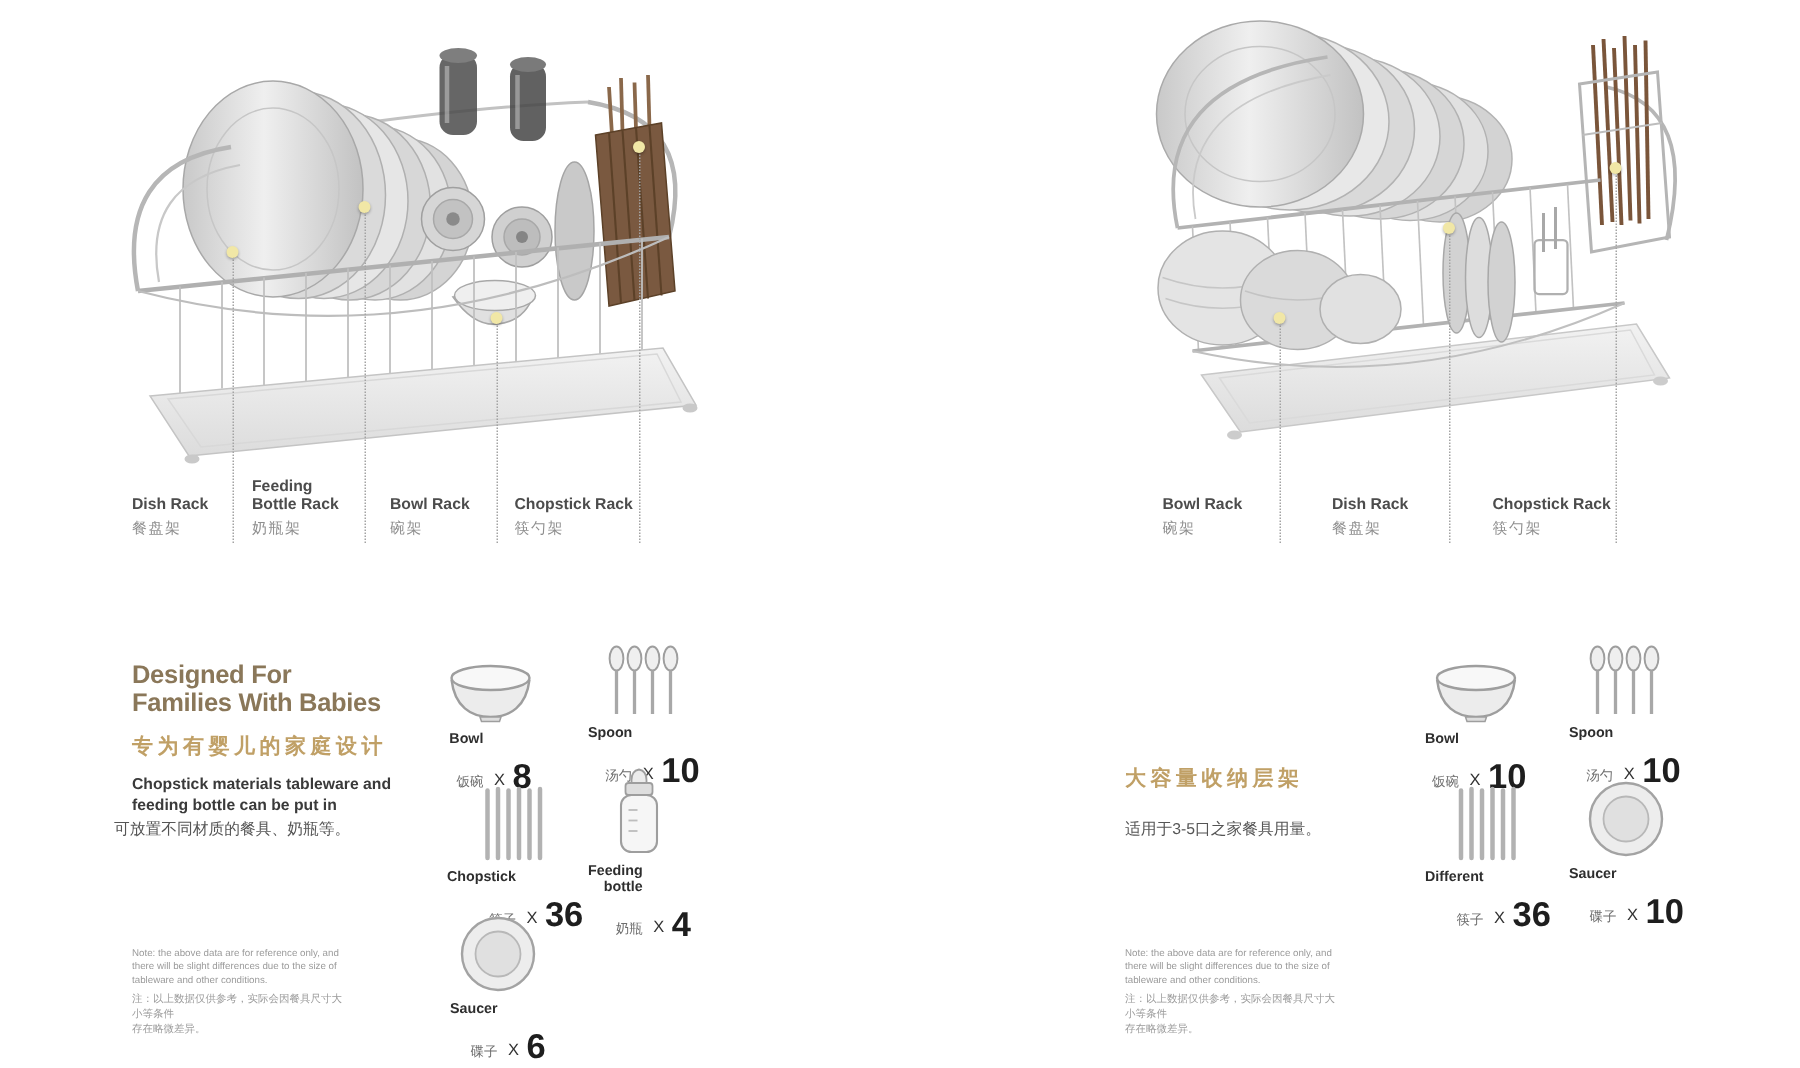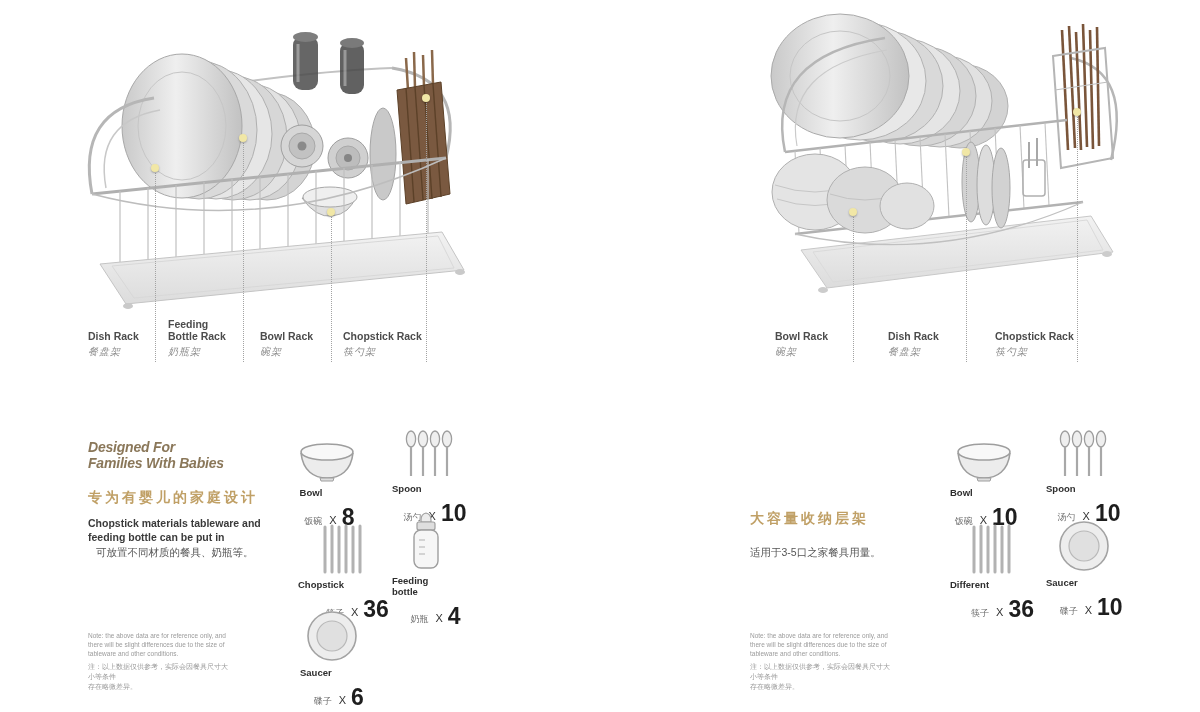--- a/index.html
+++ b/index.html
@@ -7,36 +7,36 @@
   body { font-family:"Liberation Sans","DejaVu Sans",sans-serif; color:#333; }
   .canvas { position:relative; width:1200px; height:712px; background:#fff; overflow:hidden; }
   .abs { position:absolute; }
 
   
   .leader { position:absolute; width:0; border-left:1px dotted #a3a3a3; }
   .dot { position:absolute; width:8px; height:8px; border-radius:50%;
          background:var(--marker,#f1e7a6); box-shadow:0 1px 2px rgba(0,0,0,.3); }
   .callout { position:absolute; }
   .callout .en { font-weight:bold; font-size:10.5px; color:#4c4c4c; line-height:1.15; white-space:pre-line; }
-  .callout .zh { font-size:10px; color:#8f8f8f; margin-top:3px; letter-spacing:1px;font-style:italic; }
+  .callout .zh { font-size:10px; color:#8f8f8f; margin-top:3px; letter-spacing:1px; }
 
   
-  .title { position:absolute; font-size:14px; font-weight:bold; color:var(--accent,#8a7759); line-height:1.12; letter-spacing:-0.2px;font-style:italic; }
+  .title { position:absolute; font-size:17px; font-weight:bold; color:var(--accent,#8a7759); line-height:1.12; letter-spacing:-0.2px; }
   .sub-zh { position:absolute; font-size:14px; font-weight:bold; color:var(--gold,#c0a066); letter-spacing:3px; }
   .desc-en { position:absolute; font-size:10.5px; font-weight:bold; color:#3a3a3a; line-height:1.3; }
   .desc-zh { position:absolute; font-size:10.5px; color:#555; }
   .note { position:absolute; font-size:6.5px; color:var(--muted,#9b9b9b); line-height:1.4; }
   .note .nzh { margin-top:4px; font-size:7px; white-space:pre-line; }
 
   
   .spec { position:absolute; display:flex; flex-direction:column; align-items:center; }
   .spec-icon { height:56px; display:flex; align-items:flex-end; justify-content:center; }
   .spec-row { display:flex; align-items:flex-end; gap:4px; margin-top:6px; }
   .spec-names { display:flex; flex-direction:column; align-items:flex-end; }
-  .spec-en { font-size:9.5px; font-weight:bold; color:#2e2e2e; white-space:pre-line; line-height:1.12; }
+  .spec-en { font-size:9.5px; font-weight:bold; color:#2e2e2e; white-space:pre-line; text-align:right; line-height:1.12; }
   .spec-zh { font-size:9px; color:#6e6e6e; margin-top:16px; }
   .spec-x { font-size:11px; color:#333; margin:0 1px 2px 3px; }
   .spec-num { font-size:23px; font-weight:bold; color:#1e1e1e; line-height:0.9; }
 </style>
 </head>
 <body>
 
 <div class="canvas">
 
   <svg class="abs" style="left:50px;top:6px" width="435" height="320" viewBox="0 0 435 320">
@@ -144,21 +144,21 @@
     <div class="en">Chopstick Rack</div>
     <div class="zh">筷勺架</div>
   </div>
 
   <div class="title" style="left:88px;top:440px">
     <div>Designed For</div>
     <div>Families With Babies</div>
   </div>
   <div class="sub-zh" style="left:88px;top:489px">专为有婴儿的家庭设计</div>
   <div class="desc-en" style="left:88px;top:517px;width:195px">Chopstick materials tableware and feeding bottle can be put in</div>
-  <div class="desc-zh" style="left:96px;top:546px">可放置不同材质的餐具、奶瓶等。</div>
+  <div class="desc-zh" style="left:76px;top:546px">可放置不同材质的餐具、奶瓶等。</div>
   <div class="note" style="left:88px;top:631px;width:142px">
     <div class="nen">Note: the above data are for reference only, and there will be slight differences due to the size of tableware and other conditions.</div>
     <div class="nzh">注：以上数据仅供参考，实际会因餐具尺寸大小等条件
 存在略微差异。</div>
   </div>
 
   <div class="spec" style="left:298px;top:426px">
     <div class="spec-icon">
       <svg width="58" height="42" viewBox="0 0 58 42">
         <path d="M3,13 C5,31 16,38 29,38 C42,38 53,31 55,13" fill="#ececec" stroke="#9e9e9e" stroke-width="1.6"></path>

